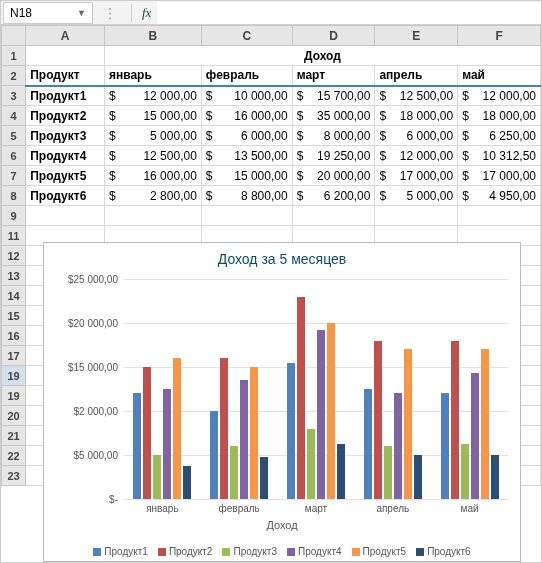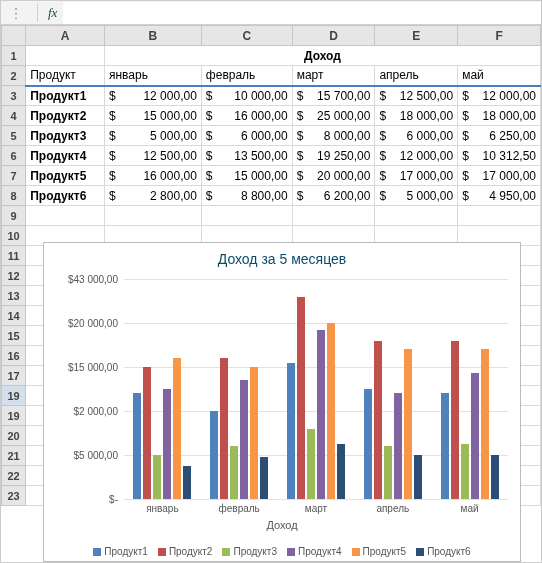--- a/index.html
+++ b/index.html
@@ -103,21 +103,21 @@
     font-size: 12px;
     white-space: nowrap;
   }
   .r1-title {
     text-align: center;
     font-weight: bold;
     font-size: 14px;
     color: #000;
   }
   .hdr {
-    font-weight: normal;
+    font-weight: bold;
     border-bottom: 2px solid #4a7ebb !important;
     font-size: 13px;
   }
   .prod {
     font-weight: bold;
     font-size: 12px;
   }
   .moneycell {
     position: relative;
   }
@@ -181,20 +181,24 @@
     display:flex; justify-content:center; gap:10px;
     font-size:10px; color:#555;
   }
   .legend span { display:inline-flex; align-items:center; gap:3px;}
   .sw { width:8px; height:8px; display:inline-block;}
 </style>
 </head>
 <body>
 
 <div class="namebox-bar">
+  <div class="name-box">
+    <span>N18</span>
+    <span class="chev">▼</span>
+  </div>
   <span class="dots">⋮</span>
   <span class="divider"></span>
   <span class="fx">fx</span>
   <input class="formula-input" value="" style="">
 </div>
 
 <div class="grid-area">
   <table class="grid" id="grid">
       <tbody>
         <tr>
@@ -250,21 +254,21 @@
           <td class="cell moneycell">
             <span class="sym">$</span>
             <span class="val">15 000,00</span>
           </td>
           <td class="cell moneycell">
             <span class="sym">$</span>
             <span class="val">16 000,00</span>
           </td>
           <td class="cell moneycell">
             <span class="sym">$</span>
-            <span class="val">25 000,00</span>
+            <span class="val">35 000,00</span>
           </td>
           <td class="cell moneycell">
             <span class="sym">$</span>
             <span class="val">18 000,00</span>
           </td>
           <td class="cell moneycell">
             <span class="sym">$</span>
             <span class="val">18 000,00</span>
           </td>
         </tr>
@@ -359,29 +363,20 @@
             <span class="sym">$</span>
             <span class="val">5 000,00</span>
           </td>
           <td class="cell moneycell">
             <span class="sym">$</span>
             <span class="val">4 950,00</span>
           </td>
         </tr>
         <tr class="">
           <th class="rowhead">9</th>
-          <td class="cell"></td>
-          <td class="cell"></td>
-          <td class="cell"></td>
-          <td class="cell"></td>
-          <td class="cell"></td>
-          <td class="cell"></td>
-        </tr>
-        <tr class="">
-          <th class="rowhead">10</th>
           <td class="cell"></td>
           <td class="cell"></td>
           <td class="cell"></td>
           <td class="cell"></td>
           <td class="cell"></td>
           <td class="cell"></td>
         </tr>
         <tr class="">
           <th class="rowhead">11</th>
           <td class="cell"></td>
@@ -515,21 +510,21 @@
           <div class="gl" style="top:60%">
             <span class="ylabel">$2 000,00</span>
           </div>
           <div class="gl" style="top:40%">
             <span class="ylabel">$15 000,00</span>
           </div>
           <div class="gl" style="top:20%">
             <span class="ylabel">$20 000,00</span>
           </div>
           <div class="gl" style="top:0%">
-            <span class="ylabel">$43 000,00</span>
+            <span class="ylabel">$25 000,00</span>
           </div>
         </div>
       <div class="groups" id="groups">
           <div class="group">
             <div class="bar c0" style="height:48%"></div>
             <div class="bar c1" style="height:60%"></div>
             <div class="bar c2" style="height:20%"></div>
             <div class="bar c3" style="height:50%"></div>
             <div class="bar c4" style="height:64%"></div>
             <div class="bar c5" style="height:15.2%"></div>

